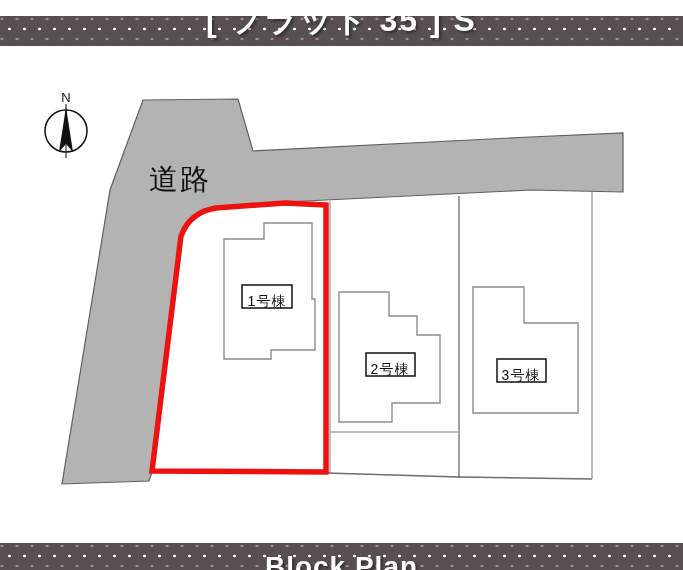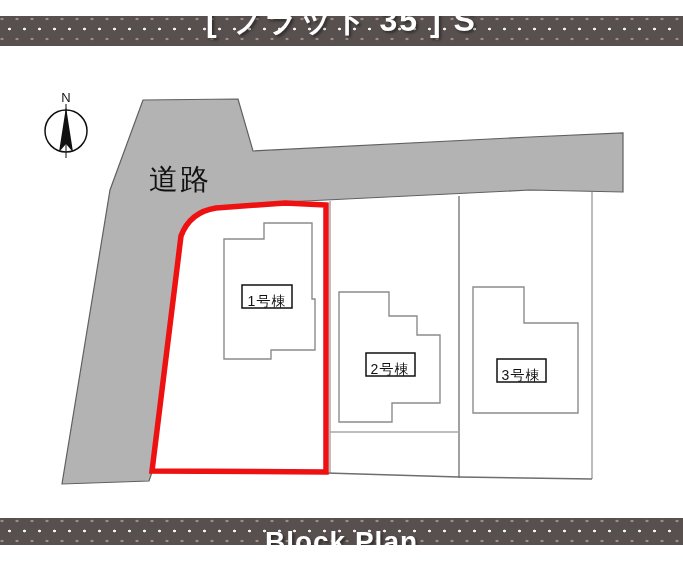--- a/index.html
+++ b/index.html
@@ -12,21 +12,21 @@
   .band{
     position:absolute;left:0;width:683px;overflow:hidden;
     background-color:#57504e;
     background-image:
       radial-gradient(circle, rgba(255,255,255,0.92) 0 1.1px, rgba(255,255,255,0) 1.7px),
       radial-gradient(circle, rgba(231,203,193,0.55) 0 1.0px, rgba(231,203,193,0) 1.6px);
     background-size:15px 20px,15px 20px;
     background-position:2px 3px,9.5px 13px;
   }
   .band-top{top:16px;height:30px;}
-  .band-bottom{top:518px;height:27px;}
+  .band-bottom{top:543px;height:27px;}
   .band-text{
     display:block;text-align:center;color:#ffffff;font-weight:bold;
     text-shadow:2px 2px 3px rgba(0,0,0,0.45);
     white-space:nowrap;
   }
   .band-top .band-text{font-size:32px;line-height:32px;margin-top:-12px;letter-spacing:2px;}
   .band-bottom .band-text{font-size:28px;line-height:28px;margin-top:10px;letter-spacing:1px;}
   svg.plan{position:absolute;left:0;top:0;}
   .house-label-text{font-size:14px;fill:#111;letter-spacing:1px;}
   .road-label-text{font-size:29px;fill:#111;letter-spacing:2px;}

